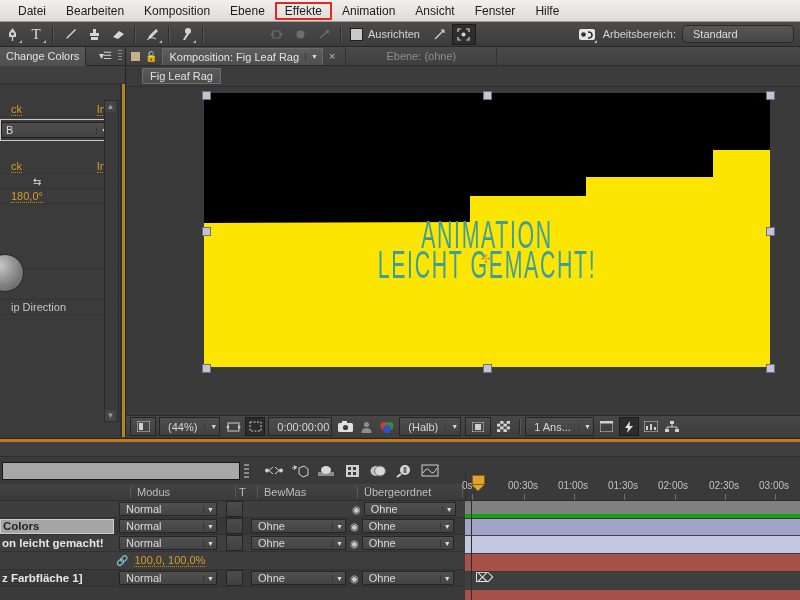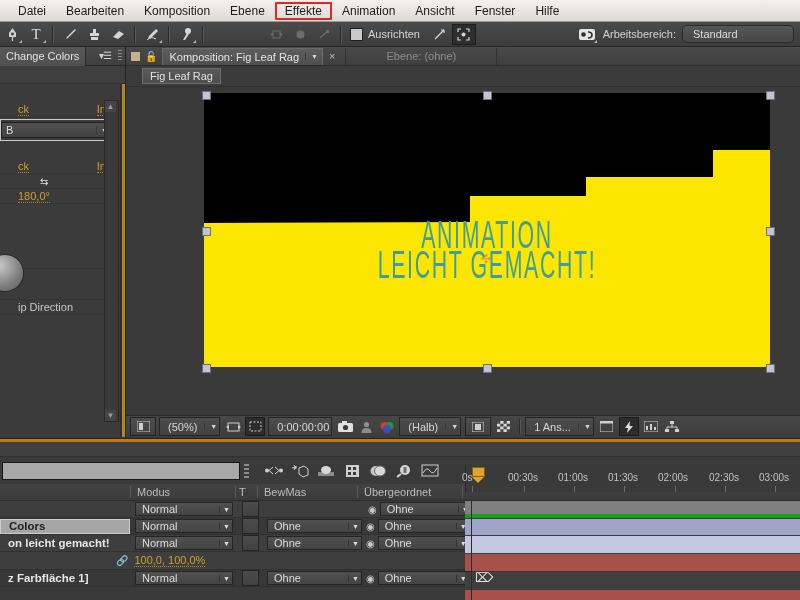--- a/index.html
+++ b/index.html
@@ -71,21 +71,21 @@
   }
   .lp-menu{
     position:absolute;right:14px;top:3px;color:#d0d0d0;font-size:10px;letter-spacing:-1px;
   }
   .lp-grip{position:absolute;right:3px;top:3px;width:4px;height:12px;}
   .lp-grip i{display:block;width:4px;height:1px;background:#8c8c8c;margin-bottom:2px;}
   .lp-orange{position:absolute;left:0;top:0;width:100%;height:2px;background:#c07a16;}
   .lp-body{position:relative;height:372px;background:#3b3b3b;}
   .lp-row{
     height:15px;border-bottom:1px solid #343434;display:flex;align-items:center;
-    padding-left:18px;box-sizing:border-box;font-size:11px;gap:24px;
+    padding-left:11px;box-sizing:border-box;font-size:11px;gap:24px;
   }
   .lp-blank{height:17px;background:#3f3f3f;border-bottom:1px solid #313131;}
   .orange-dot{
     color:#d79d2a;border-bottom:1px dotted #c08a1d;font-size:11px;
   }
   .lp-int{margin-left:auto;margin-right:16px;color:#d79d2a;border-bottom:1px dotted #c08a1d;}
   .lp-select{
     margin:2px 16px 2px 0;height:16px;background:linear-gradient(#4f4f4f,#424242);
     border:1px solid #1f1f1f;display:flex;align-items:center;justify-content:space-between;
     padding:0 2px 0 4px;color:#dcdcdc;font-size:11px;box-sizing:border-box;width:110px;
@@ -189,21 +189,21 @@
     height:27px;display:flex;align-items:center;position:relative;background:#3a3a3a;
   }
   .tl-search{
     margin-left:2px;width:236px;height:16px;background:#a8a8a8;border:1px solid #181818;
   }
   .tl-grip{width:5px;height:14px;margin-left:4px;}
   .tl-grip i{display:block;width:5px;height:2px;background:#8a8a8a;margin-bottom:2px;}
   .tl-switches{display:flex;align-items:center;margin-left:12px;}
   .tl-sw{width:26px;height:22px;display:flex;align-items:center;justify-content:center;color:#cfcfcf;}
   .ruler{
-    position:absolute;left:465px;top:8px;width:335px;height:27px;background:#3a3a3a;
+    position:absolute;left:465px;top:16px;width:335px;height:27px;background:#3a3a3a;
     border-left:1px solid #2a2a2a;
   }
   .ruler-label{
     position:absolute;top:7px;color:#c2c2c2;font-size:10px;
   }
   .ruler-tick{position:absolute;bottom:0;width:1px;height:6px;background:#6b6b6b;}
   .cti{
     position:absolute;top:2px;width:13px;height:15px;
   }
   .cti-head{
@@ -218,21 +218,21 @@
     display:flex;align-items:center;font-size:11px;color:#bdbdbd;
   }
   .hdr-cell{border-left:1px solid #585858;padding-left:6px;height:12px;display:flex;align-items:center;box-sizing:border-box;}
   .layers{position:relative;}
   .lrow{
     height:17px;display:flex;align-items:center;border-bottom:1px solid #313131;
     background:#3e3e3e;box-sizing:border-box;
   }
   .lrow.alt{background:#383838;}
   .lname{
-    color:#e6e6e6;font-size:11.5px;font-weight:bold;padding-left:8px;width:130px;
+    color:#e6e6e6;font-size:11.5px;font-weight:bold;padding-left:2px;width:114px;
     white-space:nowrap;overflow:hidden;box-sizing:border-box;
   }
   .lname.sel{background:#a6a6a6;color:#1f1f1f;border:1px solid #cdcdcd;height:15px;display:flex;align-items:center;}
   .mini-drop{
     height:14px;background:linear-gradient(#505050,#444);border:1px solid #242424;
     display:flex;align-items:center;justify-content:space-between;padding:0 2px 0 6px;
     color:#dcdcdc;font-size:11px;box-sizing:border-box;
   }
   .mini-box{
     width:15px;height:14px;border:1px solid #242424;background:linear-gradient(#4c4c4c,#414141);
@@ -454,21 +454,21 @@
     </div>
 
     <div class="comp-footer">
       <div class="fbtn box">
         <svg width="13" height="11" viewBox="0 0 13 11">
             <rect x="0" y="0" width="13" height="11" fill="none" stroke="#cfcfcf"></rect>
             <rect x="2" y="2" width="4" height="7" fill="#cfcfcf"></rect>
           </svg>
       </div>
       <div class="fdrop">
-        <span>(50%)</span>
+        <span>(44%)</span>
         <span class="car">▼</span>
       </div>
       <div class="fbtn">
         <svg width="15" height="12" viewBox="0 0 15 12">
             <rect x="2" y="2" width="11" height="8" fill="none" stroke="#cfcfcf"></rect>
             <path d="M0 6 L3 4 L3 8 Z" fill="#cfcfcf"></path>
             <path d="M15 6 L12 4 L12 8 Z" fill="#cfcfcf"></path>
           </svg>
       </div>
       <div class="fbtn press">

